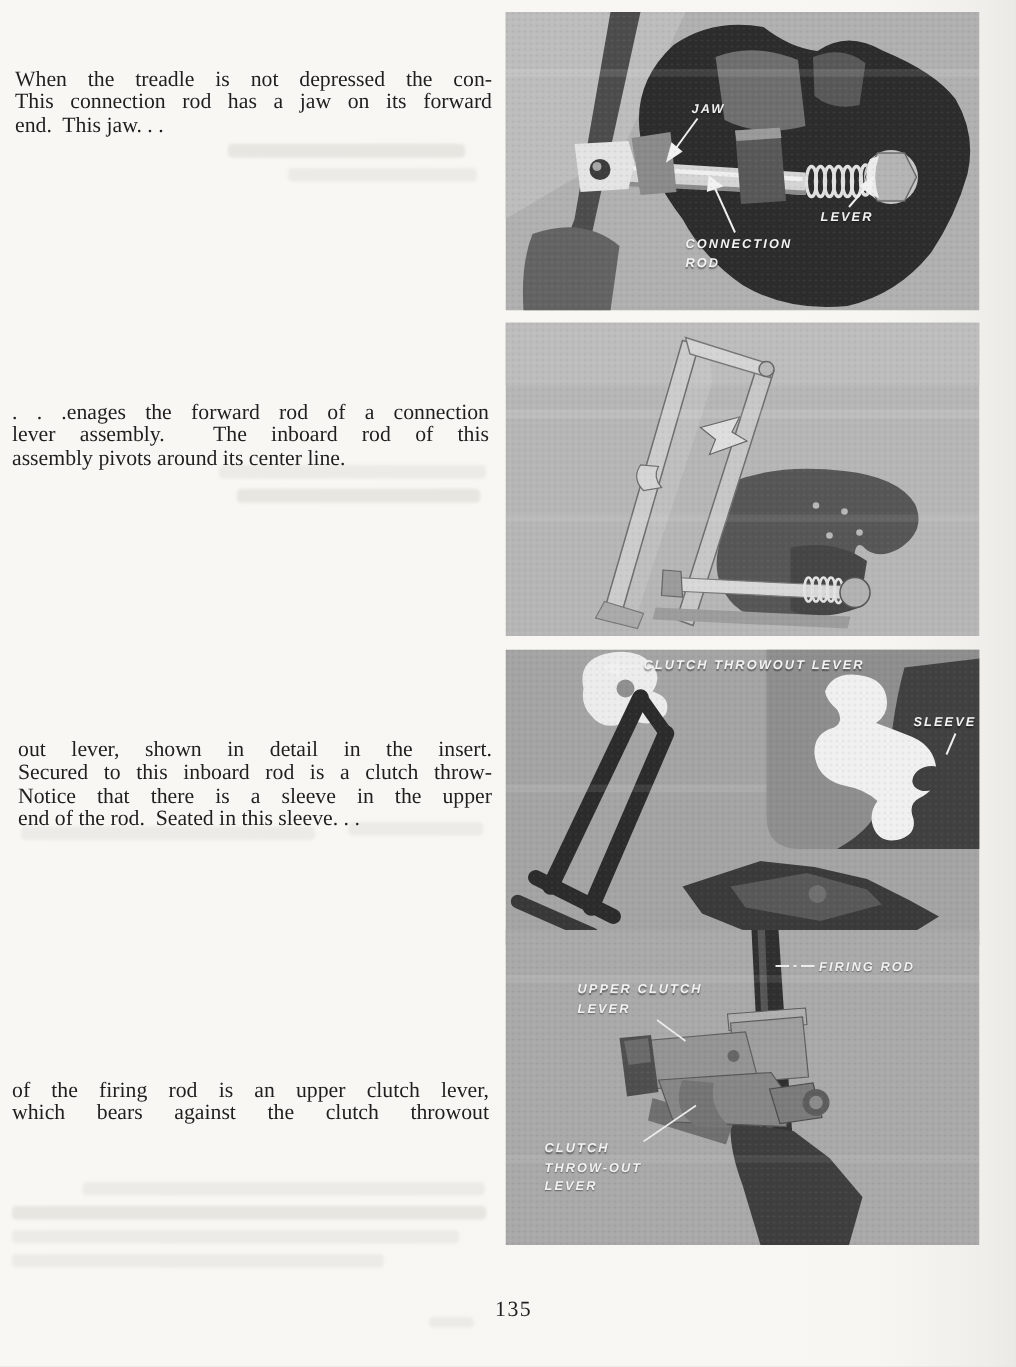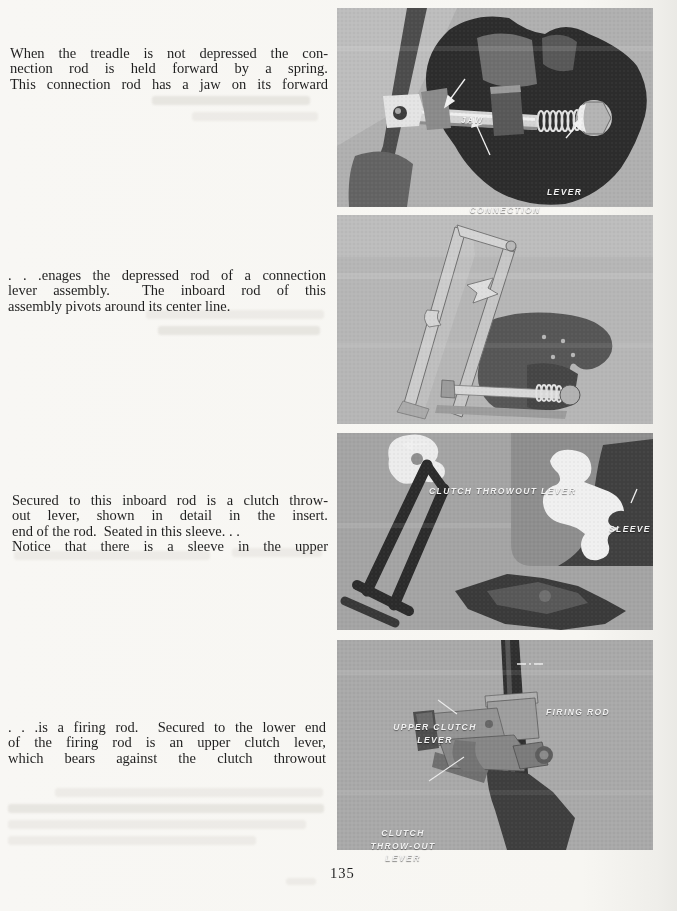--- a/index.html
+++ b/index.html
@@ -10,51 +10,50 @@
   }
   .para{position:absolute;font-size:14.5px;line-height:15.4px;}
   .tline{text-align:justify;text-align-last:justify;}
   .tline.last{text-align-last:left;}
   .tline span.u{text-underline-offset:2px;}
   .photo{position:absolute;margin:0;}
   .photo svg{position:absolute;left:0;top:0;display:block;}
   .lbl{
     position:absolute;font-family:"Liberation Sans",sans-serif;
     font-style:italic;font-weight:bold;font-size:8.5px;letter-spacing:1.4px;
-    color:#f2f2f2;text-shadow:0 1px 1px rgba(0,0,0,.45);white-space:nowrap;line-height:12.5px;margin-top:48px;
+    color:#f2f2f2;text-shadow:0 1px 1px rgba(0,0,0,.45);white-space:nowrap;line-height:12.5px;
   }
-  .lbl.center{text-align:center;}
+  .lbl.center{}
   .pageno{position:absolute;font-size:14.5px;letter-spacing:1px;}
   .ghost{position:absolute;height:9px;border-radius:3px;background:rgba(112,106,94,.12);filter:blur(1.2px);}
   .ghost.lite{background:rgba(112,106,94,.08);}
 </style>
 </head>
 <body>
 
 <div class="page">
 
   <section>
     <div class="para" style="left:10px;top:46px;width:318px">
         <div class="tline"><span>When the treadle is </span><span class="u">not</span><span> depressed the con-</span></div>
-        <div class="tline">nection rod is held forward by a spring.</div>
         <div class="tline">This connection rod has a jaw on its forward</div>
+        <div class="tline last">end.&nbsp; This jaw. . .</div>
       </div>
     <div class="para" style="left:8px;top:268px;width:318px">
-        <div class="tline">. . .enages the depressed rod of a connection</div>
+        <div class="tline">. . .enages the forward rod of a connection</div>
         <div class="tline">lever assembly.&nbsp; The inboard rod of this</div>
         <div class="tline last">assembly pivots around its center line.</div>
       </div>
     <div class="para" style="left:12px;top:493px;width:316px">
+        <div class="tline">out lever, shown in detail in the insert.</div>
         <div class="tline">Secured to this inboard rod is a clutch throw-</div>
-        <div class="tline">out lever, shown in detail in the insert.</div>
+        <div class="tline">Notice that there is a sleeve in the upper</div>
         <div class="tline last">end of the rod.&nbsp; Seated in this sleeve. . .</div>
-        <div class="tline">Notice that there is a sleeve in the upper</div>
       </div>
     <div class="para" style="left:8px;top:720px;width:318px">
-        <div class="tline">. . .is a firing rod.&nbsp; Secured to the lower end</div>
         <div class="tline">of the firing rod is an upper clutch lever,</div>
         <div class="tline">which bears against the clutch throwout</div>
       </div>
   </section>
 
   <div class="ghost" style="left:152px;top:96px;width:158px"></div>
   <div class="ghost lite" style="left:192px;top:112px;width:126px"></div>
   <div class="ghost lite" style="left:146px;top:310px;width:178px"></div>
   <div class="ghost" style="left:158px;top:326px;width:162px"></div>
   <div class="ghost lite" style="left:14px;top:551px;width:196px"></div>
@@ -219,21 +218,21 @@
           <polygon points="66,12 75,8 75,17"></polygon>
         <path d="M300,56 L294,70" fill="none"></path>
       </g>
       <rect width="316" height="197" fill="url(#ht3)"></rect>
       <rect y="90" width="174" height="5" fill="rgba(255,255,255,0.09)"></rect>
     </svg>
     <div class="lbl" style="left:92px;top:4px">CLUTCH THROWOUT LEVER</div>
     <div class="lbl" style="left:272px;top:42px">SLEEVE</div>
   </figure>
 
-  <figure class="photo" style="left:337px;top:640px;width:260px;height:210px">
+  <figure class="photo" style="left:337px;top:620px;width:260px;height:210px">
     <svg width="316" height="210" viewBox="0 0 316 210">
       <defs>
         <pattern id="ht4" width="4" height="4" patternUnits="userSpaceOnUse">
           <circle cx="1" cy="1" r="0.7" fill="rgba(35,35,35,0.10)"></circle>
           <circle cx="3" cy="3" r="0.7" fill="rgba(255,255,255,0.08)"></circle>
         </pattern>
       </defs>
       <rect width="316" height="210" fill="#a9a9a9"></rect>
       <g>
         <path d="M164,0 L182,0 L190,120 L170,120 Z" fill="#2f2f2f"></path>

